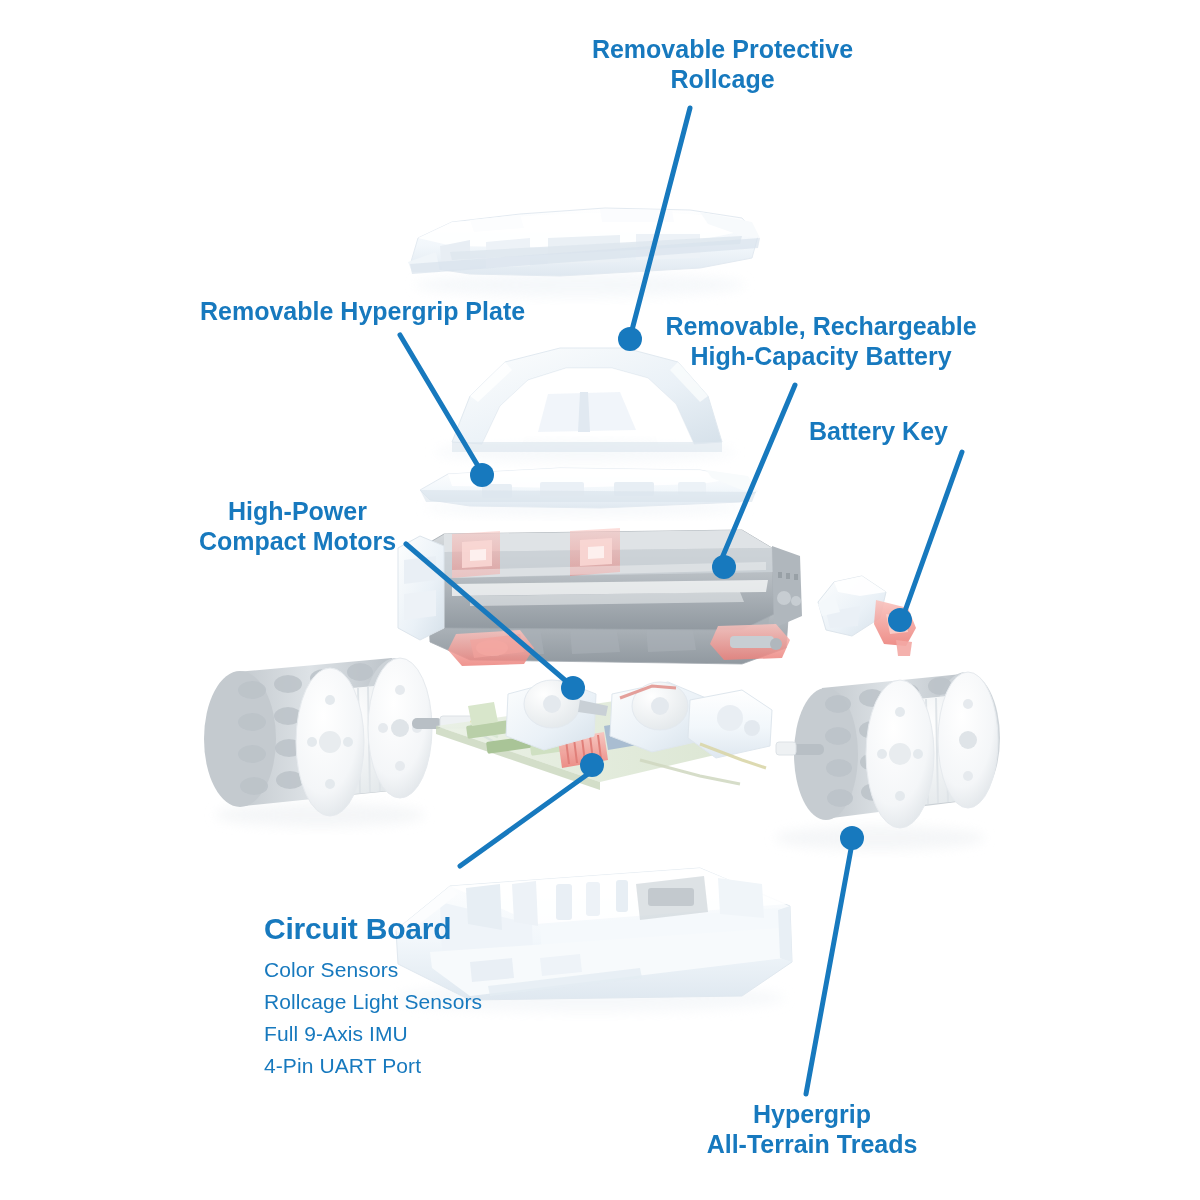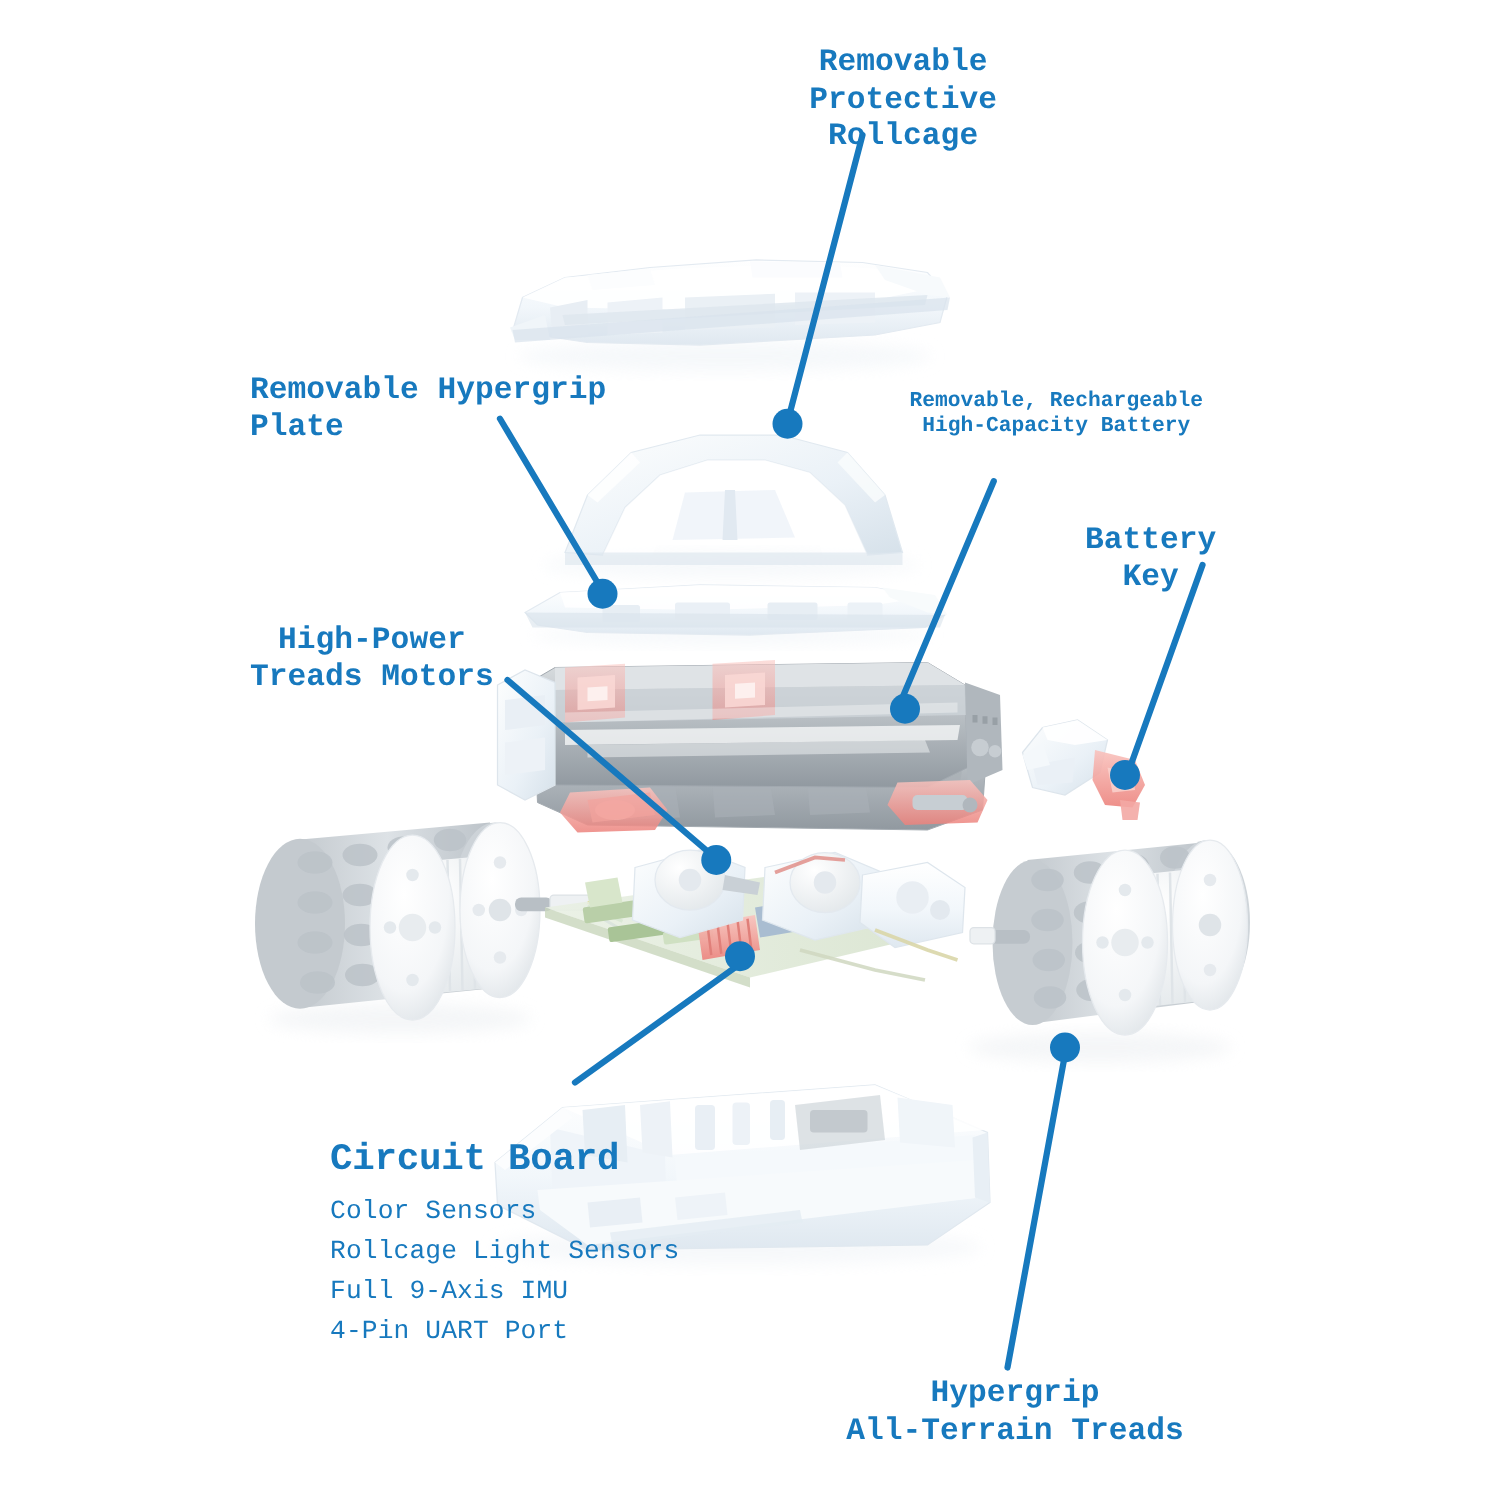--- a/index.html
+++ b/index.html
@@ -9,21 +9,20 @@
   }
   body {
     font-family: "Liberation Sans", sans-serif;
   }
   #stage {
     position: relative;
     width: 1040px;
     height: 1200px;
     background: #ffffff;
     overflow: hidden;
-    font-family: Liberation Mono, monospace;
   }
   .art-layer, .line-layer, .label-layer {
     position: absolute;
     top: 0; left: 0;
     width: 1200px;
     height: 1200px;
   }
   .art-layer { z-index: 1; }
   .line-layer { z-index: 2; }
   .label-layer { z-index: 3; }
@@ -399,27 +398,27 @@
     </g>
   </svg>
 
   <div class="label-layer">
 
     <div class="callout c-center" style="left:585px; top:35px; width:275px; font-size:25px;">Removable Protective
 Rollcage</div>
 
     <div class="callout c-left" style="left:200px; top:297px; width:340px; font-size:25px;">Removable Hypergrip Plate</div>
 
-    <div class="callout c-center" style="left:680px; top:312px; width:330px; font-size:17px;">Removable, Rechargeable
+    <div class="callout c-center" style="left:656px; top:312px; width:330px; font-size:25px;">Removable, Rechargeable
 High-Capacity Battery</div>
 
-    <div class="callout c-center" style="left:838px; top:417px; width:165px; font-size:25px;">Battery Key</div>
+    <div class="callout c-center" style="left:796px; top:417px; width:165px; font-size:25px;">Battery Key</div>
 
     <div class="callout c-center" style="left:185px; top:497px; width:225px; font-size:25px;">High-Power
-Treads Motors</div>
+Compact Motors</div>
 
     <div class="callout c-center" style="left:672px; top:1100px; width:280px; font-size:25px;">Hypergrip
 All-Terrain Treads</div>
 
     <div class="spec-block" style="left:264px; top:865px;">
       <div class="spec-title">Circuit Board</div>
       <div class="spec-item">Color Sensors</div>
       <div class="spec-item">Rollcage Light Sensors</div>
       <div class="spec-item">Full 9-Axis IMU</div>
       <div class="spec-item">4-Pin UART Port</div>

